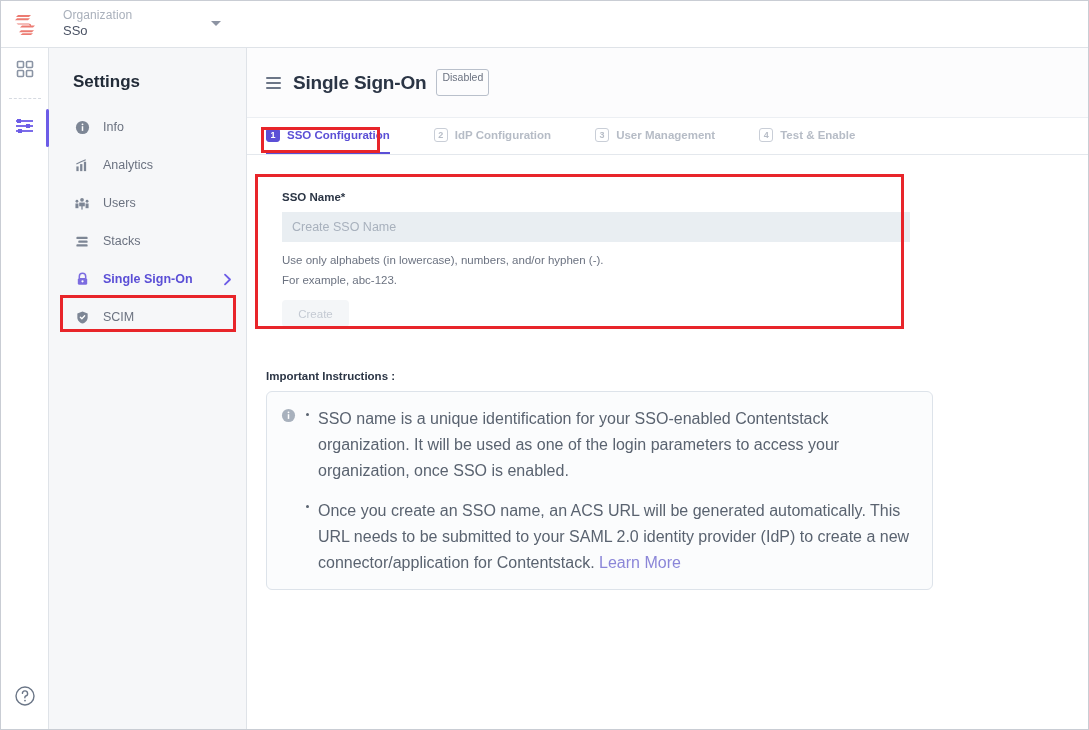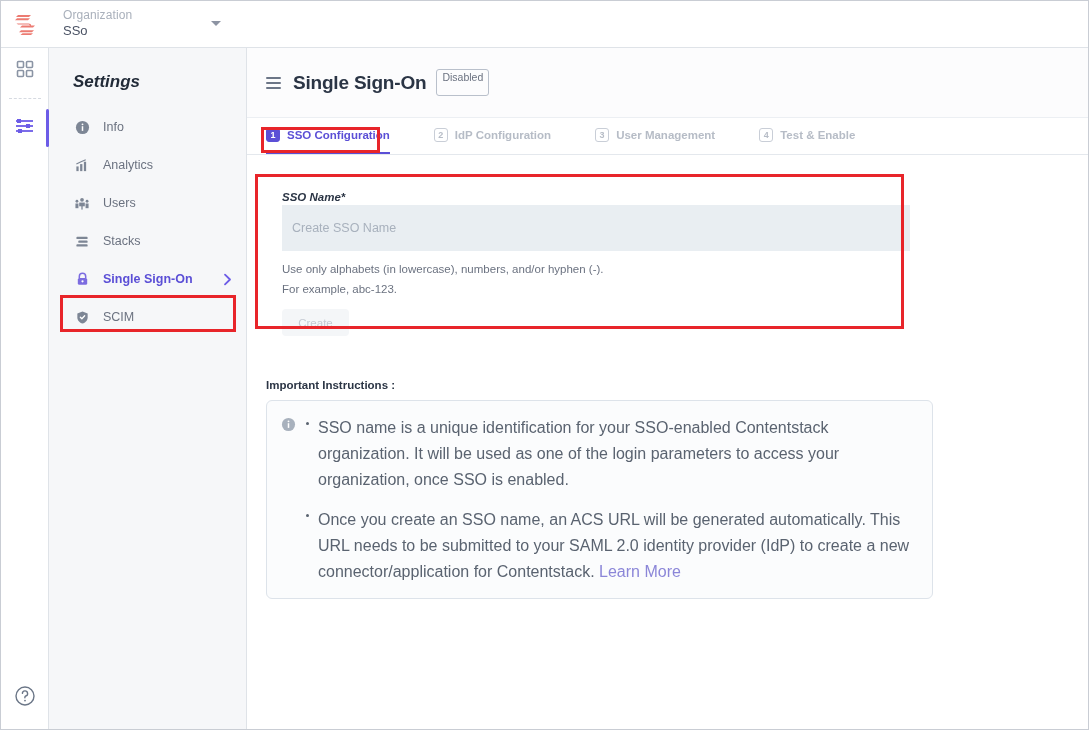--- a/index.html
+++ b/index.html
@@ -79,21 +79,20 @@
   
   .sidebar {
     position: absolute; left: 48px; top: 47px;
     width: 198px; height: 681px;
     background: #f6f7f9;
     border-right: 1px solid #dfe3e8;
   }
   .sidebar-title {
     font-size: 17px; font-weight: bold; color: #222b38;
     padding: 24px 0 12px 24px;
-    font-style: italic;
   }
   .nav-list { padding-top: 4px; }
   .nav-item {
     position: relative;
     display: flex; align-items: center;
     height: 38px; padding-left: 24px;
     font-size: 12.5px; color: #6b7280;
   }
   .nav-item .nav-ico {
     width: 18px; height: 18px;
@@ -164,24 +163,24 @@
   .tab.active { color: #5b4fd6; border-bottom-color: #5b4fd6; }
   .tab.active .tnum { background: #5b4fd6; border-color: #5b4fd6; color: #ffffff; }
 
   .content { padding: 22px 19px 0 19px; position: relative; }
 
   .form-card {
     width: 645px;
     background: #ffffff;
     padding: 14px 16px 18px 16px;
   }
-  .field-label { font-size: 11.5px; font-weight: bold; color: #2b3545; font-style: italic; }
+  .field-label { font-size: 11.5px; font-weight: bold; color: #2b3545; }
   .text-input {
-    margin-top: 2px;
-    width: 628px; height: 46px;
+    margin-top: 9px;
+    width: 628px; height: 30px;
     background: #e9eef2;
     border: none; outline: none;
     padding: 0 10px;
     font-family: "Liberation Sans", sans-serif;
     font-size: 12.5px; color: #3b4453;
   }
   .text-input::placeholder { color: #a8b1bd; }
   .hint { margin-top: 12px; font-size: 11.5px; color: #6b7280; }
   .hint.second { margin-top: 8px; }
   .btn-create {

